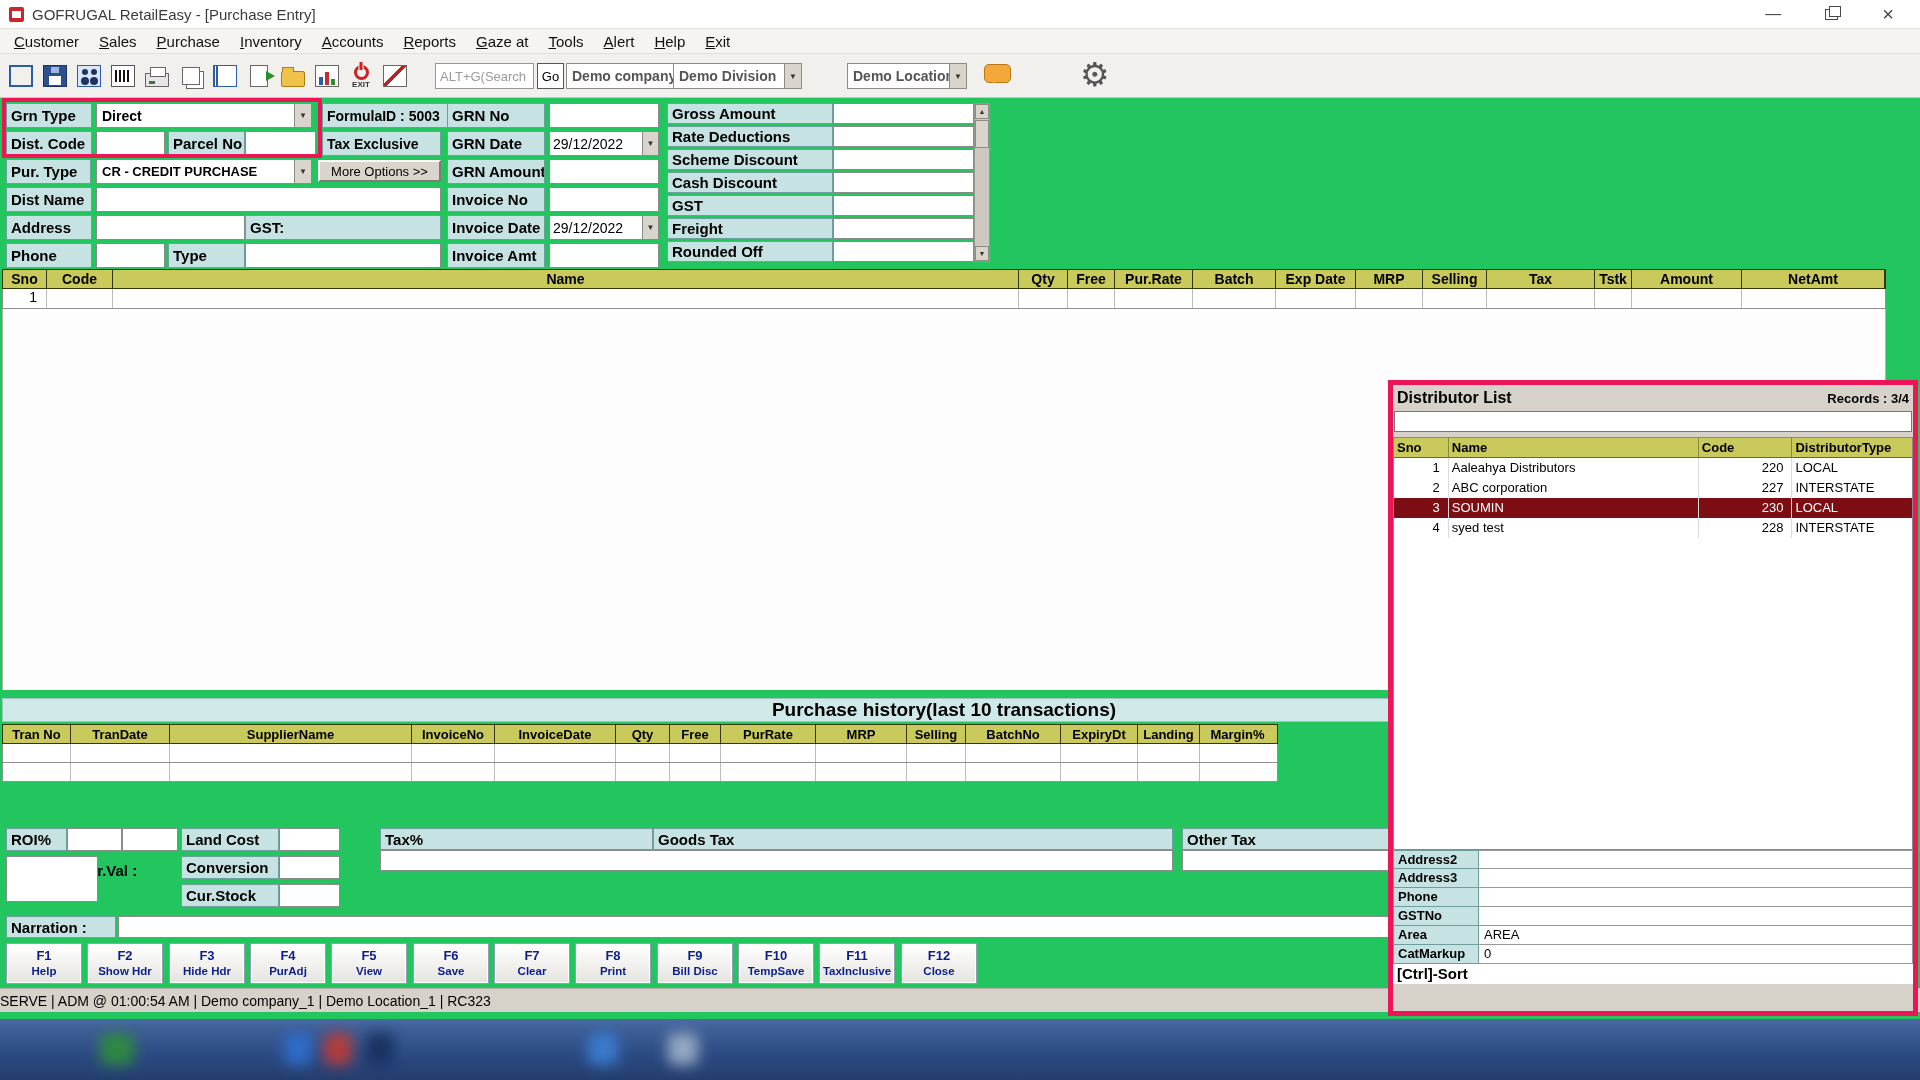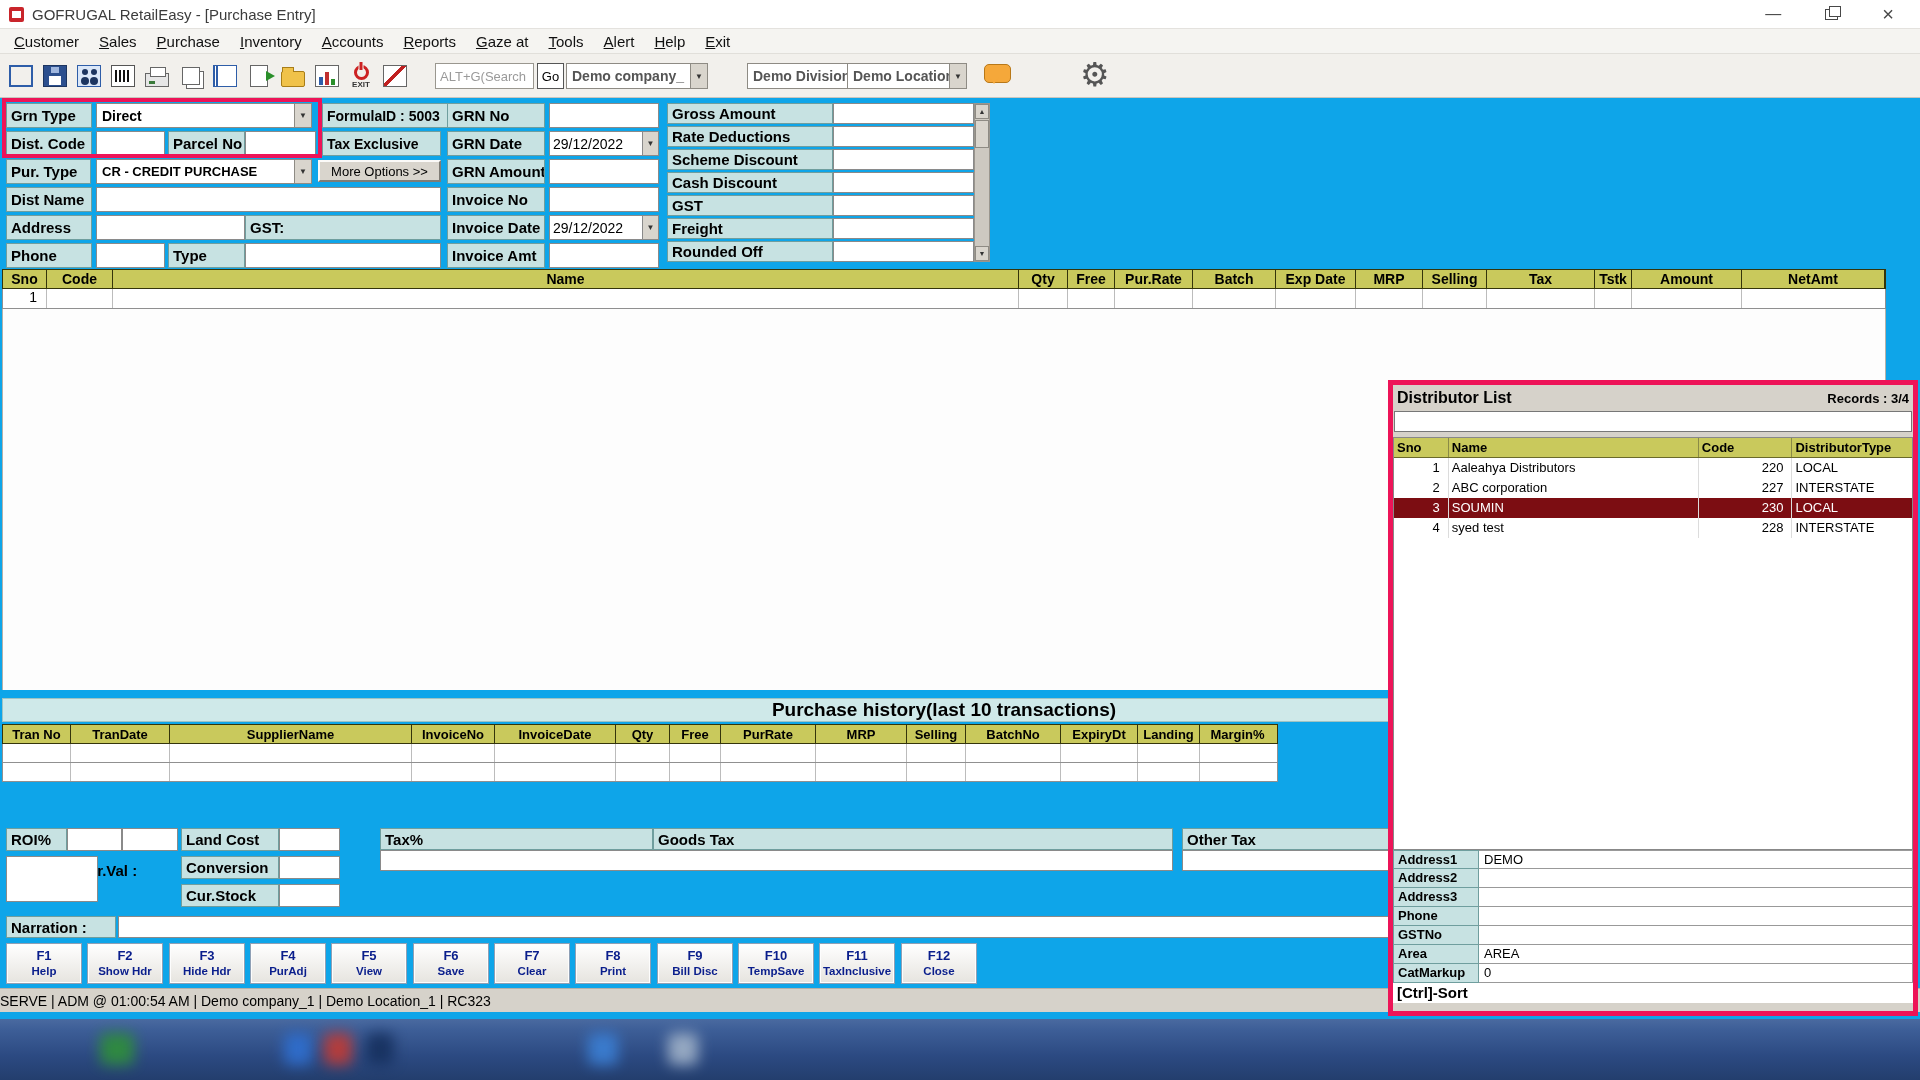--- a/index.html
+++ b/index.html
@@ -1,17 +1,17 @@
 <!DOCTYPE html>
 <html><head>
 <meta charset="utf-8">
 <style>
   *{box-sizing:border-box;margin:0;padding:0}
   html,body{margin:0;background:#222}
-  .screen{position:relative;width:1920px;height:1080px;background:#0ea5e9;font-family:"Liberation Sans",sans-serif;overflow:hidden;color:#000}
+  .screen{position:relative;width:1920px;height:1080px;background:#22c55e;font-family:"Liberation Sans",sans-serif;overflow:hidden;color:#000}
   .abs{position:absolute}
 
   
   .titlebar{position:absolute;left:0;top:0;width:1920px;height:29px;background:#fff;display:flex;align-items:center;border-bottom:1px solid #e4e2de}
   .app-ico{width:15px;height:15px;margin:0 8px 0 9px;background:#c9252b;border-radius:2px;position:relative}
   .app-ico::after{content:"";position:absolute;left:3px;top:4px;width:9px;height:7px;background:#fff}
   .title-text{font-size:15px;color:#3c3c3c}
   .win-btns{margin-left:auto;display:flex;align-items:center;gap:44px;margin-right:26px}
   .win-btn{font-size:16px;color:#484848;text-align:center;cursor:default}
   .max-box{width:13px;height:11px;border:1px solid #484848;position:relative;background:#fff}
@@ -190,21 +190,21 @@
       <div class="tbi">
           <div class="ic ic-report"></div>
         </div>
     </div>
     <input class="tb-search" value="ALT+G(Search" style="">
     <div class="tb-go">Go</div>
     <div class="combo" style="left:566px;top:9px;width:142px">
       <span class="val">Demo company_</span>
         <span class="arr"></span>
     </div>
-    <div class="combo" style="left:747px;top:9px;width:144px">
+    <div class="combo" style="left:673px;top:9px;width:129px">
       <span class="val">Demo Division</span>
         <span class="arr"></span>
     </div>
     <div class="combo" style="left:847px;top:9px;width:120px">
       <span class="val">Demo Location</span>
         <span class="arr"></span>
     </div>
     <div class="abs" style="left:984px;top:10px">
         <div class="ic-bubble"></div>
       </div>
@@ -481,24 +481,20 @@
       </div>
       <div class="dl-row">
         <div class="dl-c w-sno">4</div>
         <div class="dl-c w-name">syed test</div>
         <div class="dl-c w-code">228</div>
         <div class="dl-c w-type" style="border-right:none">INTERSTATE</div>
       </div>
     </div>
     <div>
       <div class="dl-drow">
-          <div class="dl-dlabel">Address1</div>
-          <div class="dl-dval">DEMO</div>
-        </div>
-      <div class="dl-drow">
           <div class="dl-dlabel">Address2</div>
           <div class="dl-dval"></div>
         </div>
       <div class="dl-drow">
           <div class="dl-dlabel">Address3</div>
           <div class="dl-dval"></div>
         </div>
       <div class="dl-drow">
           <div class="dl-dlabel">Phone</div>
           <div class="dl-dval"></div>

